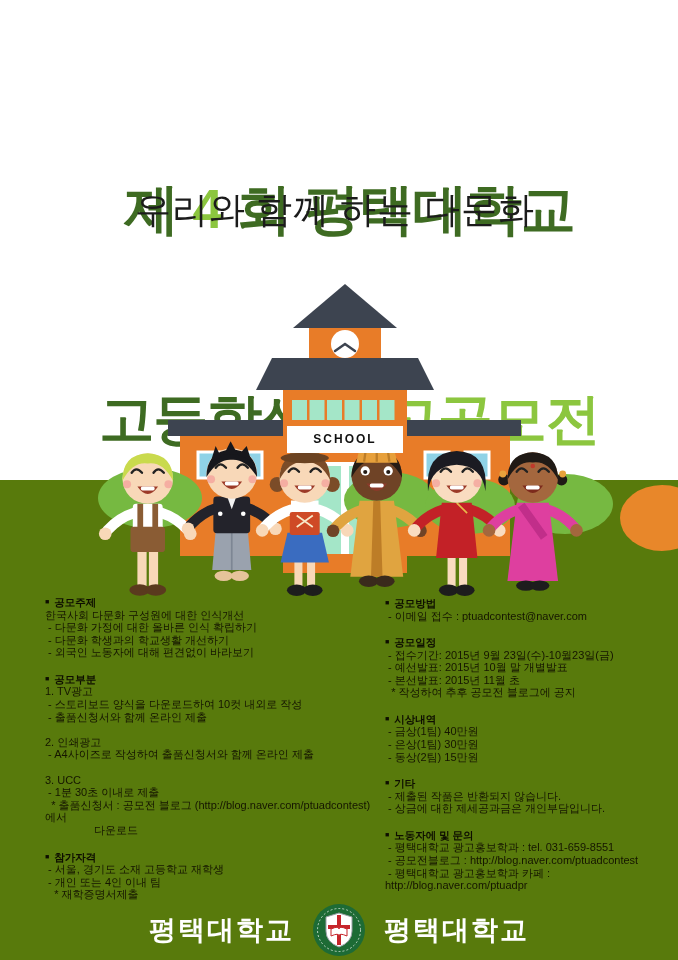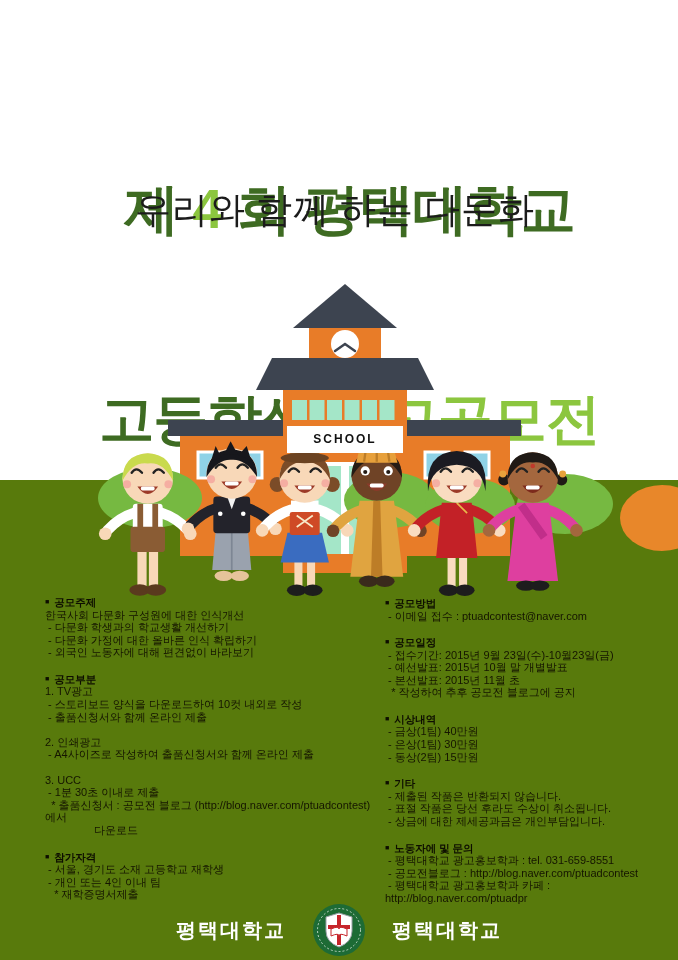--- a/index.html
+++ b/index.html
@@ -37,22 +37,22 @@
   .col{position:absolute;color:#151500;}
   .col-left{left:45px;top:595px;width:336px;}
   .col-right{left:385px;top:596px;width:293px;}
   .section{margin-bottom:13px;}
   .heading{font-size:10.5px;font-weight:bold;line-height:13px;color:#0d0d00;}
   .bullet{font-size:7px;vertical-align:1.5px;margin-right:5px;}
   .info-line{font-size:11px;line-height:12.6px;white-space:pre-wrap;}
   
   .footer{
     position:absolute;top:902px;left:0;right:0;height:56px;
-    display:flex;align-items:center;justify-content:center;gap:26px;
-    color:#ffffff;font-weight:bold;font-size:20px;letter-spacing:2px;
+    display:flex;align-items:center;justify-content:center;gap:18px;
+    color:#ffffff;font-weight:bold;font-size:27px;letter-spacing:2px;
   }
 </style>
 </head>
 <body>
 
 <div class="poster">
 
   <div class="title">
     <div><span class="dk">제 </span><span class="lt">4</span><span class="dk"> 회 평택대학교</span></div>
     <div><span class="dk">고등학생 </span><span class="lt">광고공모전</span></div>
@@ -251,22 +251,22 @@
     </g>
   </svg>
 
   <div class="school-sign">SCHOOL</div>
 
   <div class="col col-left">
     <div class="section">
       <div class="heading"><span class="bullet">■</span><span>공모주제</span></div>
       <div>
           <div class="info-line">한국사회 다문화 구성원에 대한 인식개선</div>
+          <div class="info-line"> - 다문화 가정에 대한 올바른 인식 확립하기</div>
           <div class="info-line"> - 다문화 학생과의 학교생활 개선하기</div>
-          <div class="info-line"> - 다문화 가정에 대한 올바른 인식 확립하기</div>
           <div class="info-line"> - 외국인 노동자에 대해 편견없이 바라보기</div>
         </div>
     </div>
     <div class="section">
       <div class="heading"><span class="bullet">■</span><span>공모부분</span></div>
       <div>
           <div class="info-line">1. TV광고</div>
           <div class="info-line"> - 스토리보드 양식을 다운로드하여 10컷 내외로 작성</div>
           <div class="info-line"> - 출품신청서와 함께 온라인 제출</div>
           <div class="info-line">&nbsp;</div>
@@ -310,21 +310,20 @@
       <div>
           <div class="info-line"> - 금상(1팀) 40만원</div>
           <div class="info-line"> - 은상(1팀) 30만원</div>
           <div class="info-line"> - 동상(2팀) 15만원</div>
         </div>
     </div>
     <div class="section">
       <div class="heading"><span class="bullet">■</span><span>기타</span></div>
       <div>
           <div class="info-line"> - 제출된 작품은 반환되지 않습니다.</div>
-          <div class="info-line"> - 표절 작품은 당선 후라도 수상이 취소됩니다.</div>
           <div class="info-line"> - 상금에 대한 제세공과금은 개인부담입니다.</div>
         </div>
     </div>
     <div class="section">
       <div class="heading"><span class="bullet">■</span><span>노동자에 및 문의</span></div>
       <div>
           <div class="info-line"> - 평택대학교 광고홍보학과 : tel. 031-659-8551</div>
           <div class="info-line"> - 공모전블로그 : http://blog.naver.com/ptuadcontest</div>
           <div class="info-line"> - 평택대학교 광고홍보학과 카페 : http://blog.naver.com/ptuadpr</div>
         </div>

